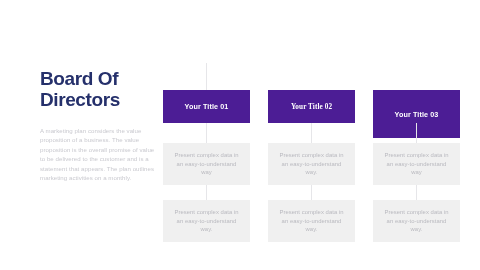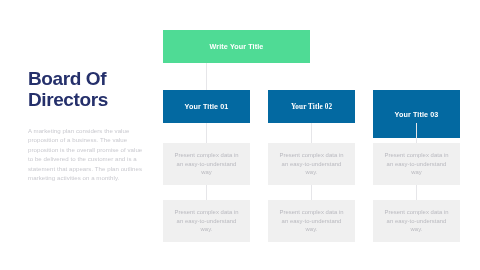--- a/index.html
+++ b/index.html
@@ -19,21 +19,21 @@
     position: absolute;
     left: 0; top: 0;
     width: 480px;
     height: 270px;
     background: #ffffff;
   }
 
   
   #left-panel {
     position: absolute;
-    left: 28px;
+    left: 40px;
     top: 68px;
     width: 116px;
   }
   #page-title {
     color: #25306B;
     font-size: 19px;
     line-height: 21px;
     font-weight: bold;
     letter-spacing: -0.4px;
     margin: 0 0 16px 0;
@@ -66,21 +66,21 @@
 
   .node-root {
     background: #4FDB95;
     color: #ffffff;
     font-size: 7.2px;
     font-weight: bold;
     letter-spacing: 0.1px;
   }
 
   .node-branch {
-    background: #0369a1;
+    background: #4c1d95;
     color: #ffffff;
     font-size: 7.2px;
     font-weight: bold;
     letter-spacing: 0.1px;
   }
 
   .node-leaf {
     background: #F0F0F0;
     color: #b9b9bf;
     font-size: 5.9px;
@@ -101,23 +101,20 @@
 <div id="slide">
 
   <div id="left-panel">
     <h1 id="page-title">Board Of
 Directors</h1>
     <p id="intro-paragraph">A marketing plan considers the value proposition of a business. The value proposition is the overall promise of value to be delivered to the customer and is a statement that appears. The plan outlines marketing activities on a monthly.</p>
   </div>
 
   <div id="chart-area">
 
-    <div class="node node-root" style="left:163px; top:30px; width:147px; height:33px;">
-      <span>Write Your Title</span>
-    </div>
 
     <div class="connector" style="left:206px; top:63px; height:27px;"></div>
 
     <div class="node node-branch" style="left:163px; top:90px; width:87px; height:33px;">
       <span>Your Title 01</span>
     </div>
 
     <div class="connector" style="left:206px; top:123px; height:20px;"></div>
 
     <div class="node node-leaf" style="left:163px; top:143px; width:87px; height:42px;">

